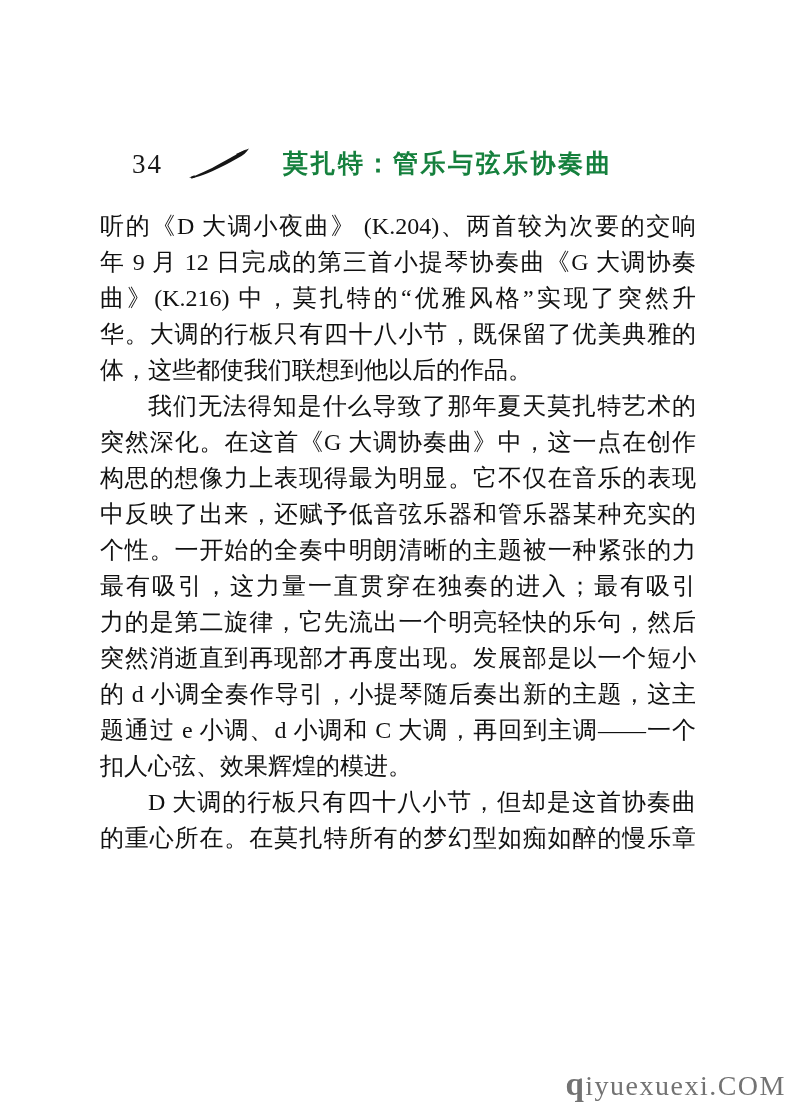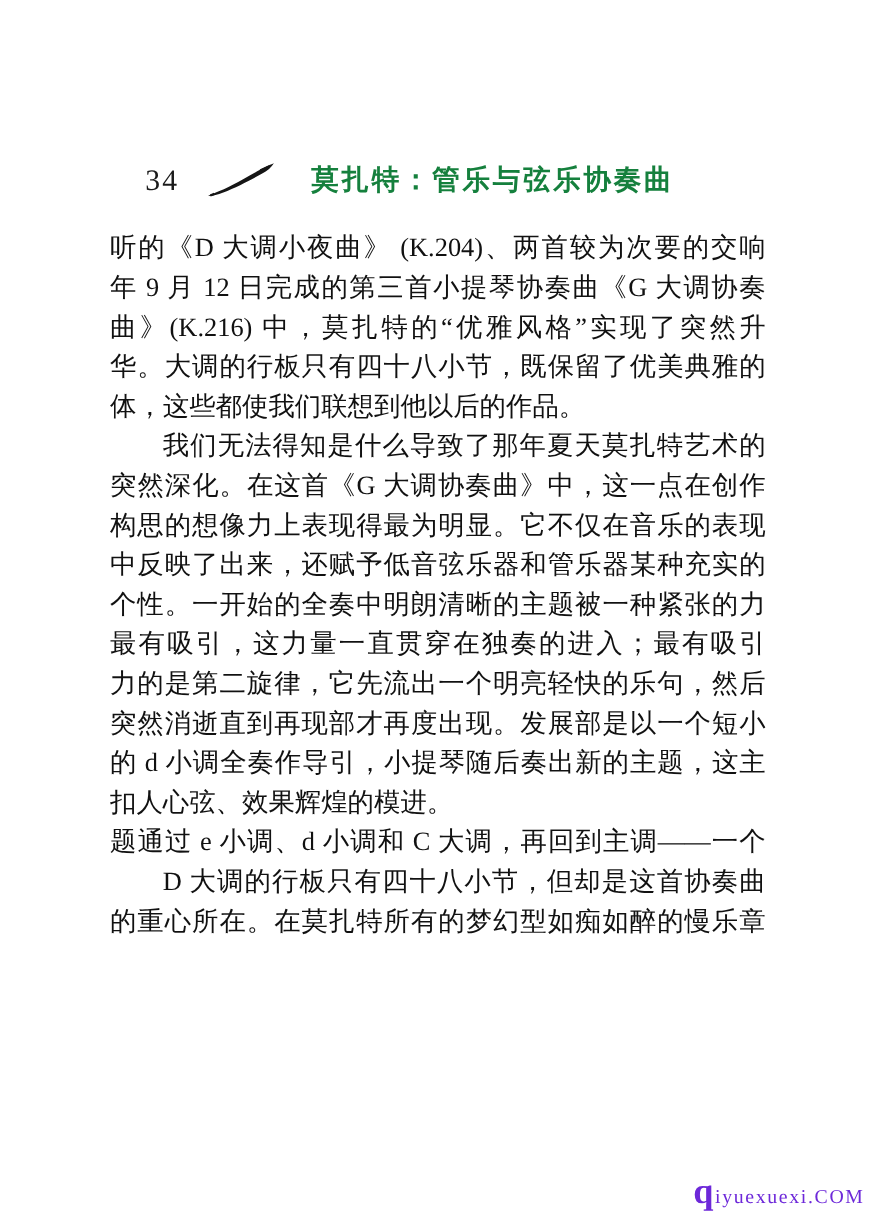--- a/index.html
+++ b/index.html
@@ -62,23 +62,23 @@
     text-align: right;
     text-align-last: left;
   }
   .line.indent {
     text-indent: 2em;
   }
   .watermark {
     position: absolute;
     top: 1066px;
     right: 8px;
-    font-size: 18px;
+    font-size: 28px;
     letter-spacing: 1.5px;
-    color: #6d28d9;
+    color: #737373;
     font-family: "Liberation Serif", "DejaVu Serif", serif;
   }
   .watermark::first-letter {
     font-weight: 700;
     font-size: 33px;
   }
 </style>
 </head>
 <body>
 
@@ -109,22 +109,22 @@
     <div class="para">
       <div class="line indent">我们无法得知是什么导致了那年夏天莫扎特艺术的</div>
       <div class="line">突然深化。在这首《G 大调协奏曲》中，这一点在创作</div>
       <div class="line">构思的想像力上表现得最为明显。它不仅在音乐的表现</div>
       <div class="line">中反映了出来，还赋予低音弦乐器和管乐器某种充实的</div>
       <div class="line">个性。一开始的全奏中明朗清晰的主题被一种紧张的力</div>
       <div class="line">最有吸引，这力量一直贯穿在独奏的进入；最有吸引</div>
       <div class="line">力的是第二旋律，它先流出一个明亮轻快的乐句，然后</div>
       <div class="line">突然消逝直到再现部才再度出现。发展部是以一个短小</div>
       <div class="line">的 d 小调全奏作导引，小提琴随后奏出新的主题，这主</div>
+      <div class="line">题通过 e 小调、d 小调和 C 大调，再回到主调——一个</div>
       <div class="line short">扣人心弦、效果辉煌的模进。</div>
-      <div class="line">题通过 e 小调、d 小调和 C 大调，再回到主调——一个</div>
     </div>
 
     <div class="para">
       <div class="line indent">D 大调的行板只有四十八小节，但却是这首协奏曲</div>
       <div class="line">的重心所在。在莫扎特所有的梦幻型如痴如醉的慢乐章</div>
     </div>
 
   </div>
 
   <div class="watermark">qiyuexuexi.COM</div>

